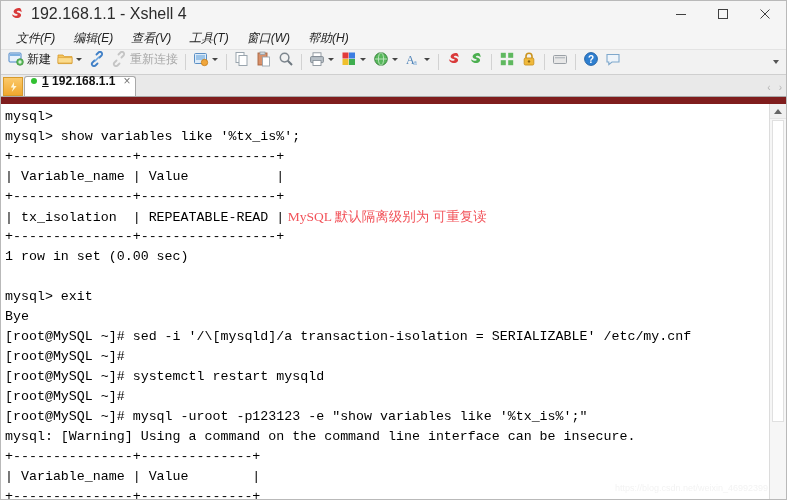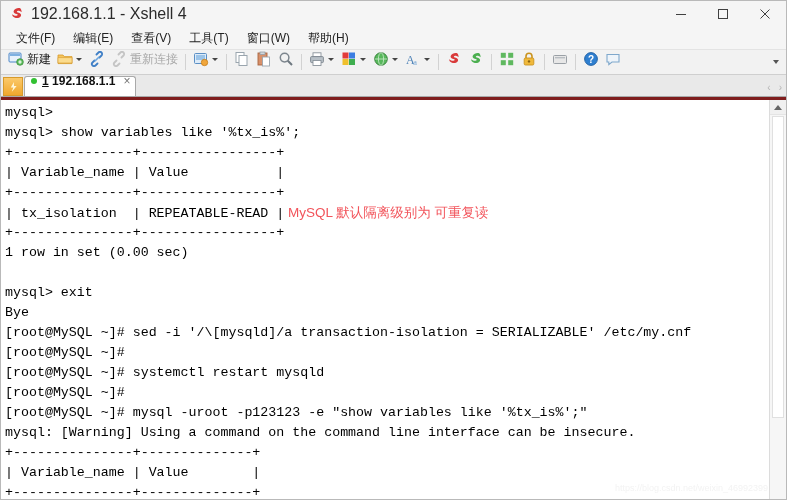--- a/index.html
+++ b/index.html
@@ -74,20 +74,21 @@
     align-items: center;
     padding-left: 6px;
     box-sizing: border-box;
   }
   .menu-item {
     font-size: 12px;
     color: #222;
     padding: 2px 9px;
     white-space: nowrap;
     line-height: 14px;
+    font-style: italic;
   }
 
   
   .toolbar {
     height: 26px;
     min-height: 26px;
     background: #f2f2f2;
     border-top: 1px solid #e3e3e3;
     border-bottom: 1px solid #cfcfcf;
     display: flex;
@@ -213,21 +214,21 @@
     gap: 8px;
     font-size: 10px;
     color: #b5b5b5;
   }
 
   
   .term-wrap {
     flex: 1;
     display: flex;
     background: #ffffff;
-    border-top: 3px solid #7f1d1d;
+    border-top: 7px solid #7f1d1d;
     position: relative;
     overflow: hidden;
   }
   .term {
     flex: 1;
     position: relative;
     overflow: hidden;
     padding: 3px 0 0 4px;
     box-sizing: border-box;
     background: #ffffff;
@@ -236,21 +237,21 @@
     font-family: "Liberation Mono", "DejaVu Sans Mono", monospace;
     font-size: 13.3px;
     line-height: 20px;
     height: 20px;
     color: #000000;
     white-space: pre;
     letter-spacing: 0px;
   }
   .note {
     color: #f2545b;
-    font-family: Liberation Sans, sans-serif;
+    font-family: Liberation Serif, serif;
     font-size: 13.5px;
   }
   .scrollbar {
     width: 16px;
     background: #f6f6f6;
     border-left: 1px solid #dcdcdc;
     position: relative;
     flex: 0 0 auto;
   }
   .sb-arrow {

